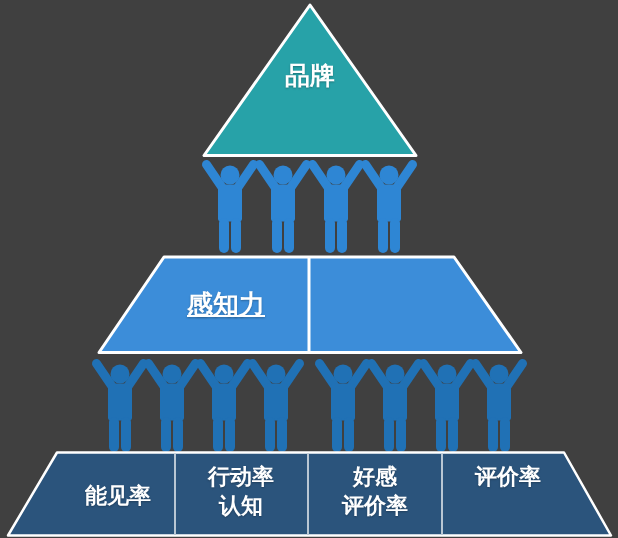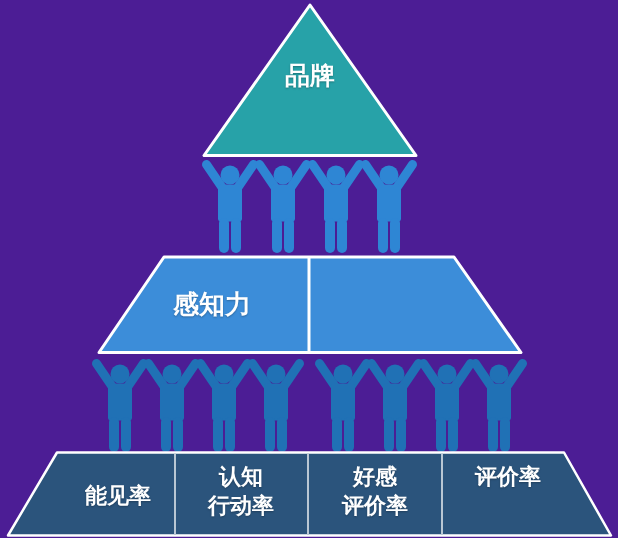--- a/index.html
+++ b/index.html
@@ -5,41 +5,41 @@
   html, body {
     margin: 0;
     padding: 0;
     background: #ffffff;
     font-family: "DejaVu Sans", sans-serif;
   }
   .canvas {
     position: relative;
     width: 618px;
     height: 538px;
-    background: #4c1d95;
+    background: #404040;
     overflow: hidden;
   }
   .canvas svg {
     position: absolute;
     left: 0;
     top: 0;
   }
   .lbl {
     position: absolute;
     text-align: center;
     color: #ffffff;
     font-weight: bold;
     text-shadow: 0 1px 2px rgba(0,0,0,0.28);
     pointer-events: none;
     white-space: nowrap;
   }
   .lbl span { display: block; }
   .lbl-top   { left: 240px; top: 57px;  width: 140px; font-size: 25px; line-height: 38px; }
   .lbl-mid   { top: 290px; width: 140px; font-size: 26px; line-height: 28px; }
-  .lbl-mid-1 { left: 142px; }
+  .lbl-mid-1 { left: 156px; text-decoration: underline; }
   .lbl-mid-2 { left: 329px; }
   .lbl-bot   { width: 120px; font-size: 22px; line-height: 29px; top: 462px; }
   .lbl-bot-1 { left: 31px;  top: 481px; text-align: right; }
   .lbl-bot-2 { left: 181px; }
   .lbl-bot-3 { left: 315px; }
   .lbl-bot-4 { left: 440px; width: 136px; }
 </style>
 </head>
 <body>
 
@@ -91,22 +91,22 @@
   </div>
 
   <div class="lbl lbl-mid lbl-mid-1">
     <span>感知力</span>
   </div>
 
   <div class="lbl lbl-bot lbl-bot-1">
     <span>能见率</span>
   </div>
   <div class="lbl lbl-bot lbl-bot-2">
+    <span>行动率</span>
     <span>认知</span>
-    <span>行动率</span>
   </div>
   <div class="lbl lbl-bot lbl-bot-3">
     <span>好感</span>
     <span>评价率</span>
   </div>
   <div class="lbl lbl-bot lbl-bot-4">
     <span>评价率</span>
   </div>
 
 </div>

